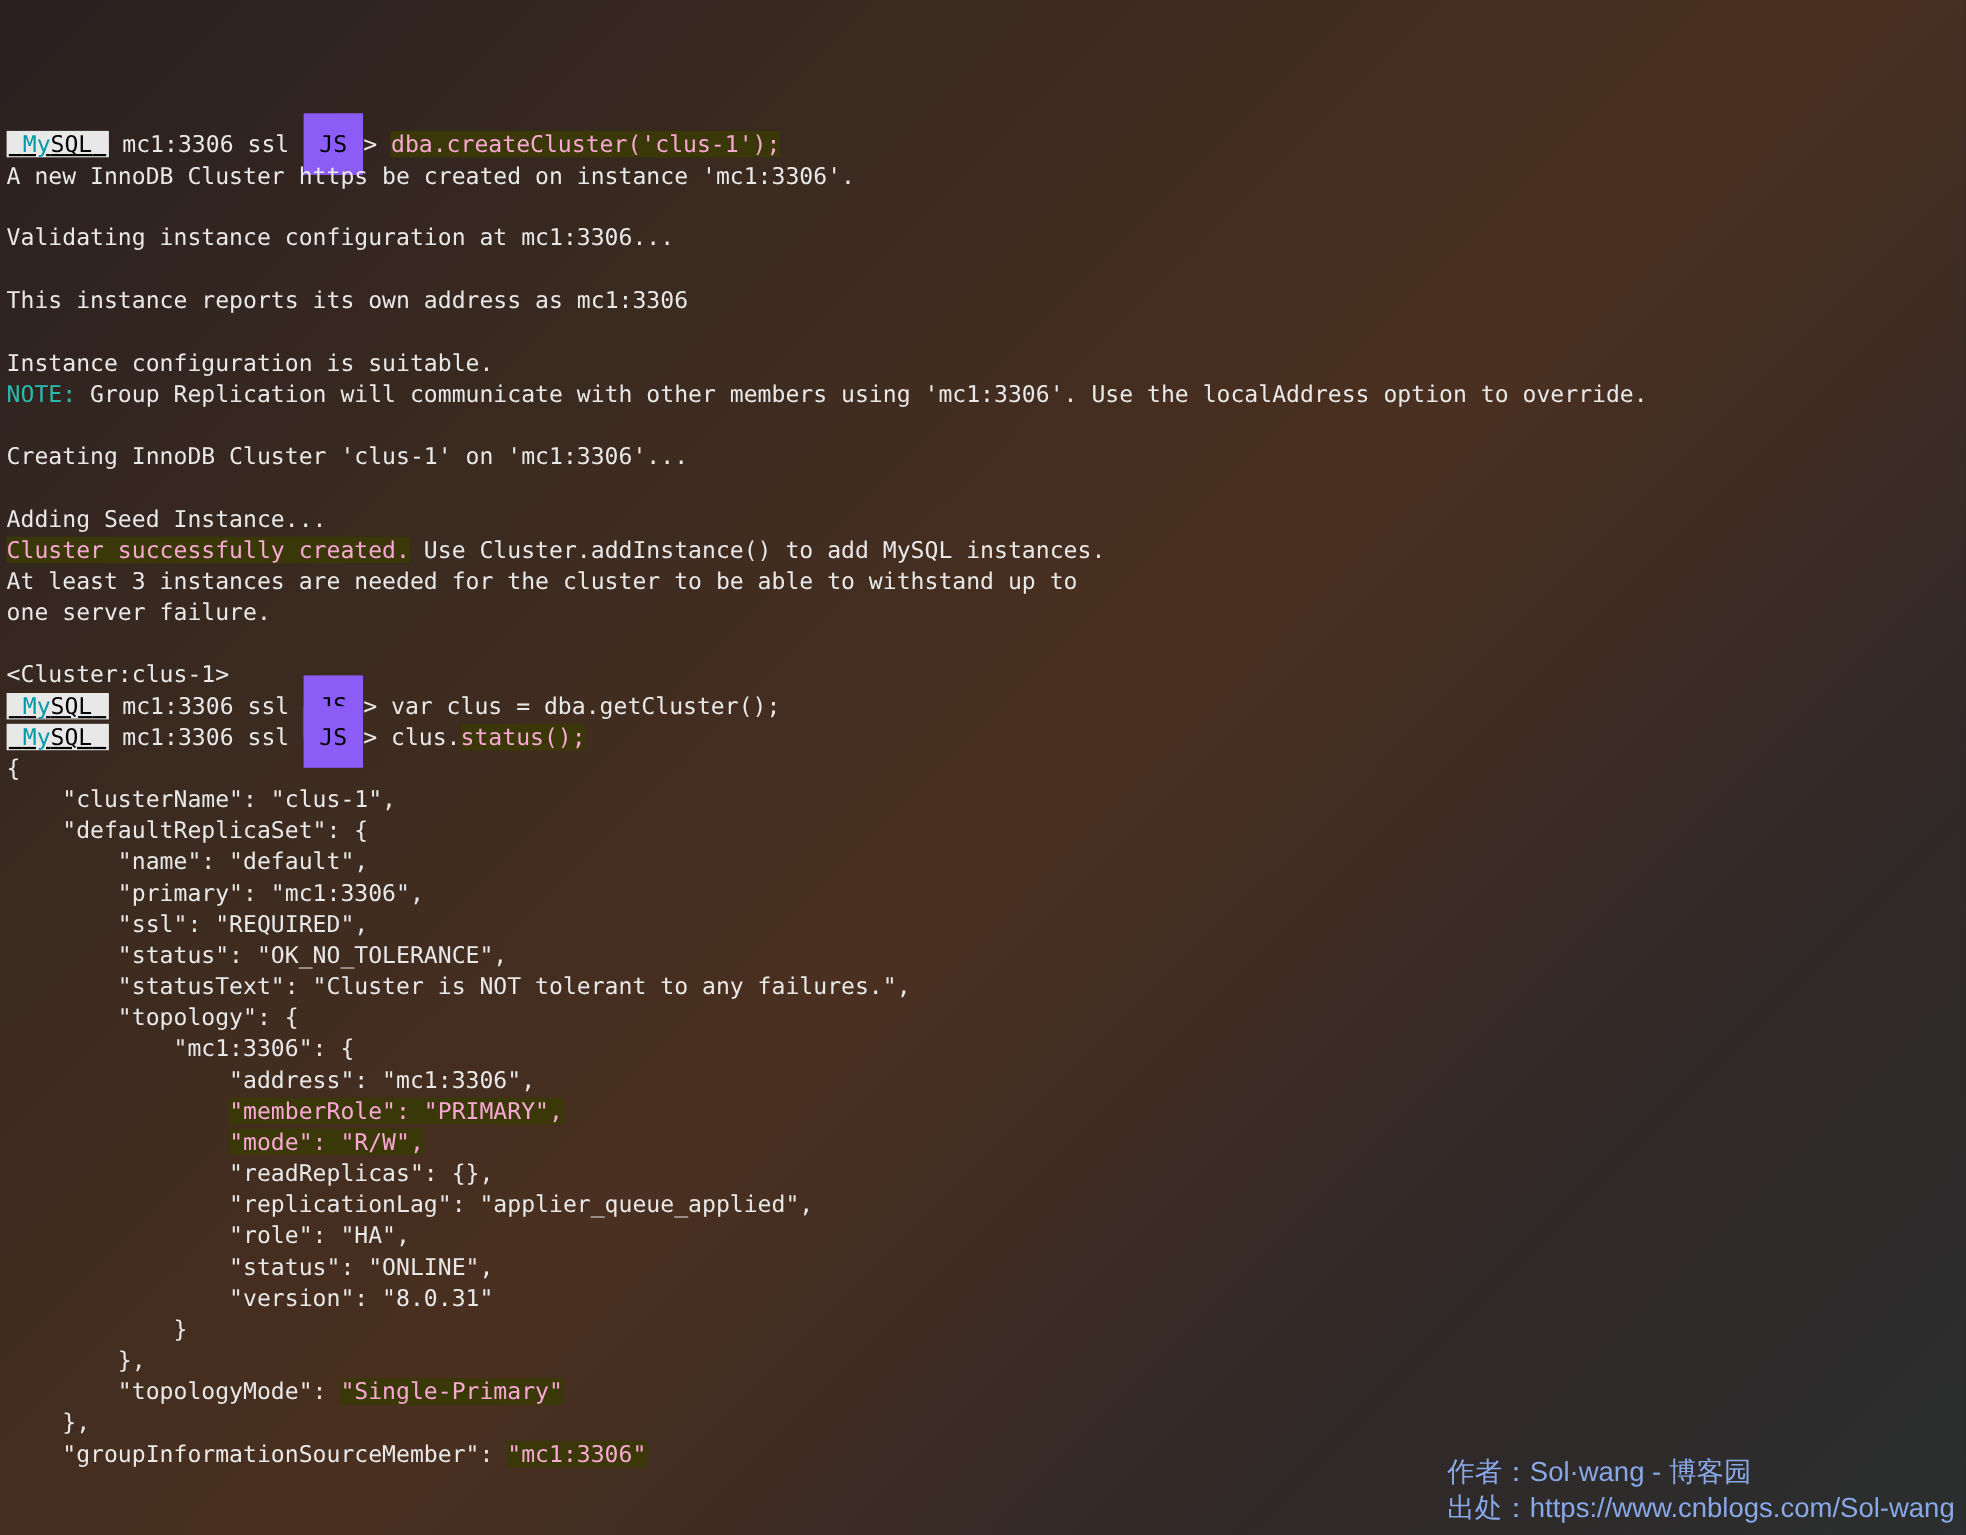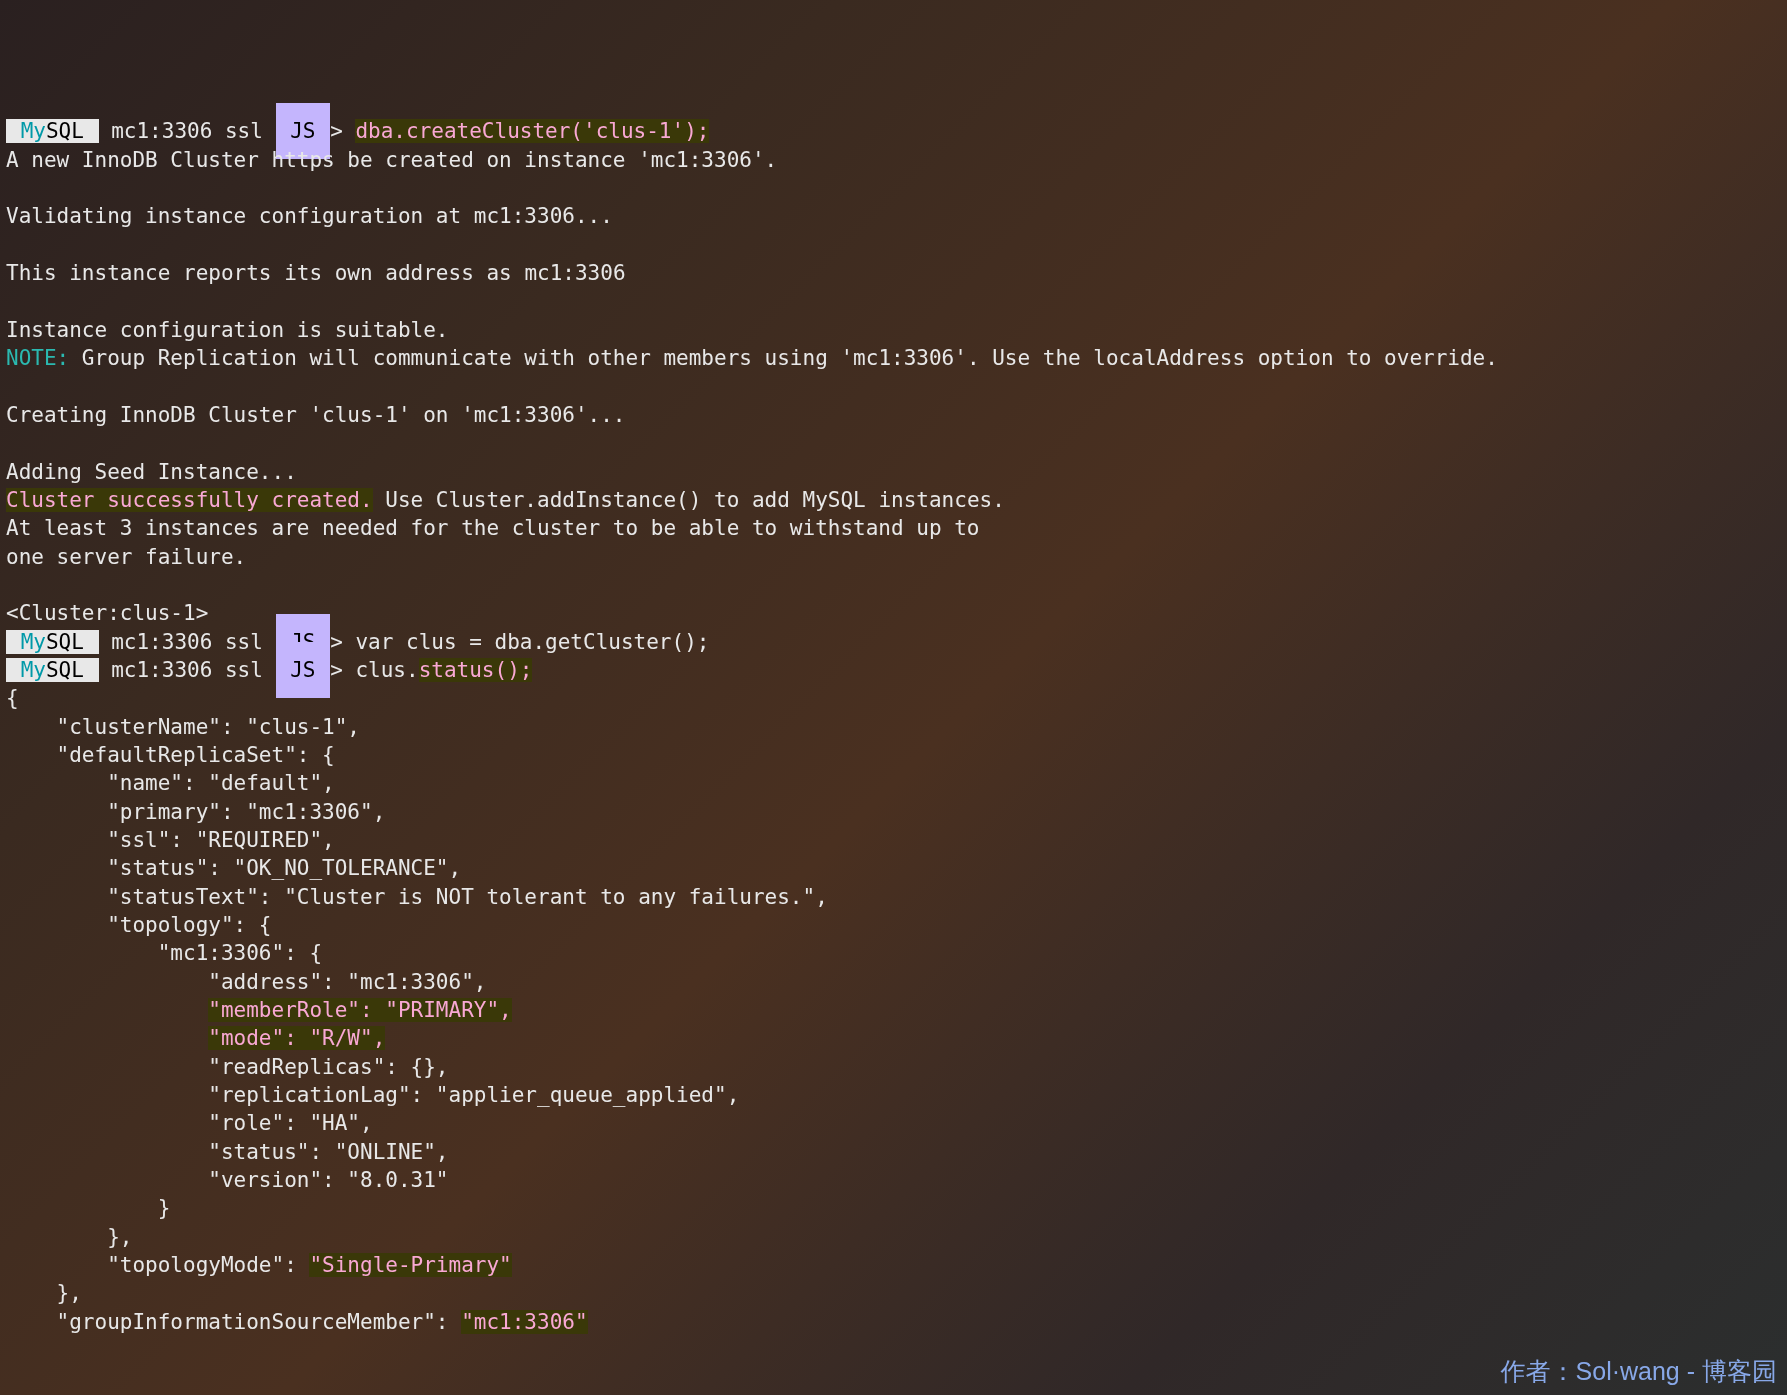--- a/index.html
+++ b/index.html
@@ -12,25 +12,26 @@
     line-height: 1.35;
     color: #e8e8e8;
     white-space: pre;
     overflow-x: auto;
     min-height: 1380px;
   }
   .badge-mysql {
     background: #e8e8e8;
     color: #000;
     padding: 0 2px;
+    text-decoration: underline;
   }
   .badge-mysql .my { color: #0099a8; }
   .badge-mysql .sql { color: #000; }
   .badge-js {
-    background: #c4b5fd;
+    background: #8b5cf6;
     color: #000;
     padding: 16px 2px;
   }
   .ylw-hl {
     color: #f9a8d4;
     background: #3a3808;
   }
   .teal { color: #2bb9b0; }
   .bold { font-weight: normal; }
   .watermark {
@@ -89,16 +90,17 @@
 <span>                "status": "ONLINE",</span>
 <span>                "version": "8.0.31"</span>
 <span>            }</span>
 <span>        },</span>
 <span>        "topologyMode": </span><span class="ylw-hl">"Single-Primary"</span>
 <span>    },</span>
 <span>    "groupInformationSourceMember": </span><span class="ylw-hl">"mc1:3306"</span></span></div>
 
 <div class="watermark">
 <span>作者：Sol·wang - 博客园</span><br>
+<span>出处：https://www.cnblogs.com/Sol-wang</span>
 </div>
 
 
 
 
 </body></html>

